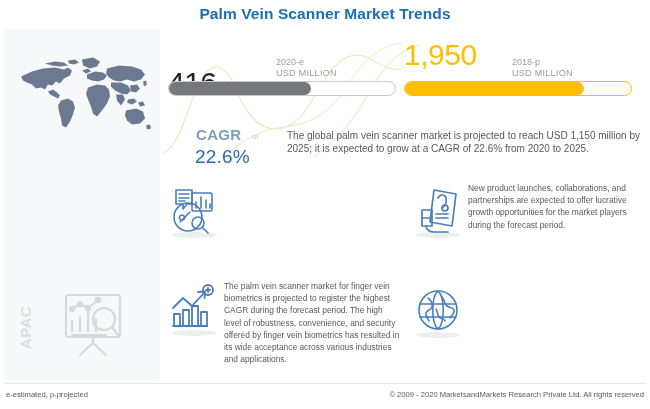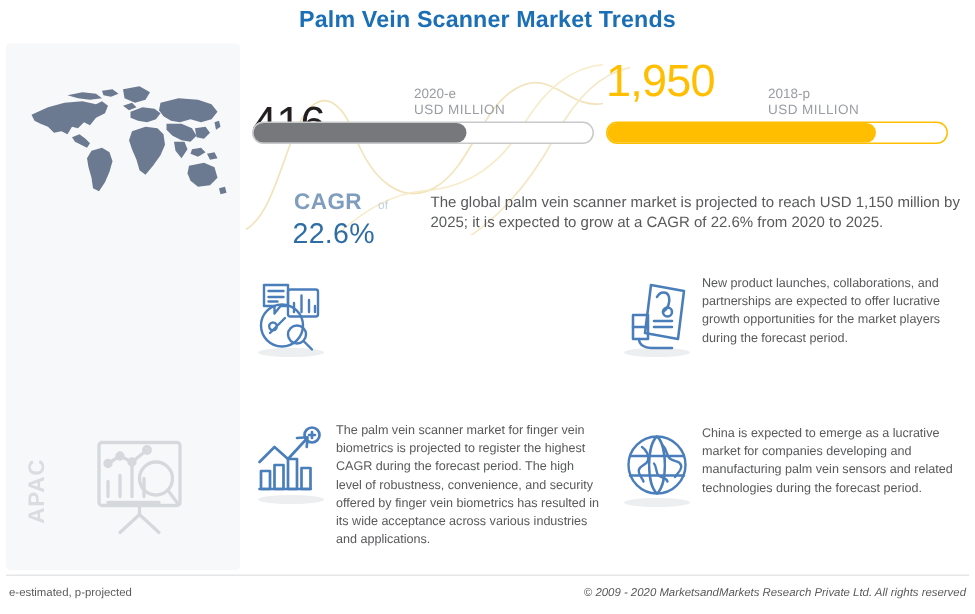--- a/index.html
+++ b/index.html
@@ -112,21 +112,21 @@
   #card-china .tx{width:178px;}
 
   
   .footer-rule{
     position:absolute;left:4px;top:383px;width:642px;height:1px;background:#e4e6e8;
   }
   .foot-left{
     position:absolute;left:6px;top:390px;font-size:7.6px;color:#58595b;
   }
   .foot-right{
-    position:absolute;right:6px;top:390px;font-size:7.6px;color:#58595b;font-style:italic;
+    position:absolute;right:6px;top:390px;font-size:7.6px;color:#58595b;
   }
 </style>
 </head>
 <body>
 
 <div class="page">
 
   <div class="title">Palm Vein Scanner Market Trends</div>
 
   <div class="left-col">
@@ -281,20 +281,19 @@
     <div class="ic">
       <svg viewBox="0 0 52 52" xmlns="http://www.w3.org/2000/svg" fill="none" stroke="#4a7ebb" stroke-width="1.6" stroke-linecap="round" stroke-linejoin="round">
         <circle cx="26" cy="26" r="19"></circle>
         <path d="M26 7 c-7 6 -7 32 0 38 c7 -6 7 -32 0 -38 Z"></path>
         <path d="M8 20 h36 M8 33 h36"></path>
         <path d="M16 14 c3 2 5 6 4 9 c-1 3 -5 3 -6 6 c-1 3 2 5 3 8"></path>
         <path d="M30 13 c3 3 2 7 5 9 c3 2 6 1 7 4 c1 3 -2 5 -4 8"></path>
         <path d="M24 25 c2 2 1 6 3 8 c2 2 5 1 6 4"></path>
       </svg>
     </div>
-    <div class="tx">China is expected to emerge as a lucrative market for companies developing and manufacturing palm vein sensors and related technologies during the forecast period.</div>
   </div>
 
   <div class="footer-rule"></div>
   <div class="foot-left">e-estimated, p-projected</div>
   <div class="foot-right">© 2009 - 2020 MarketsandMarkets Research Private Ltd. All rights reserved</div>
 
 </div>
 
 </body></html>

